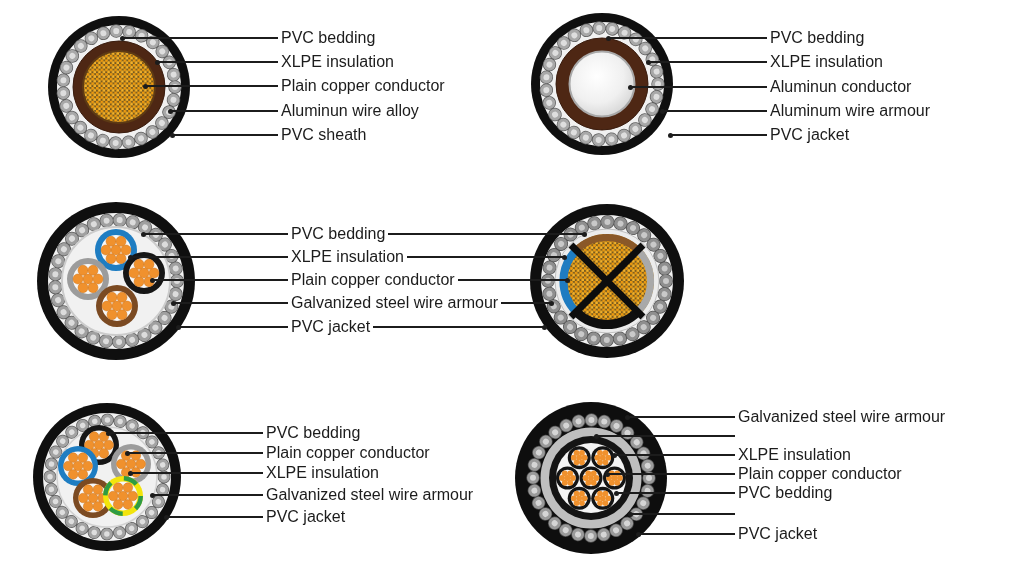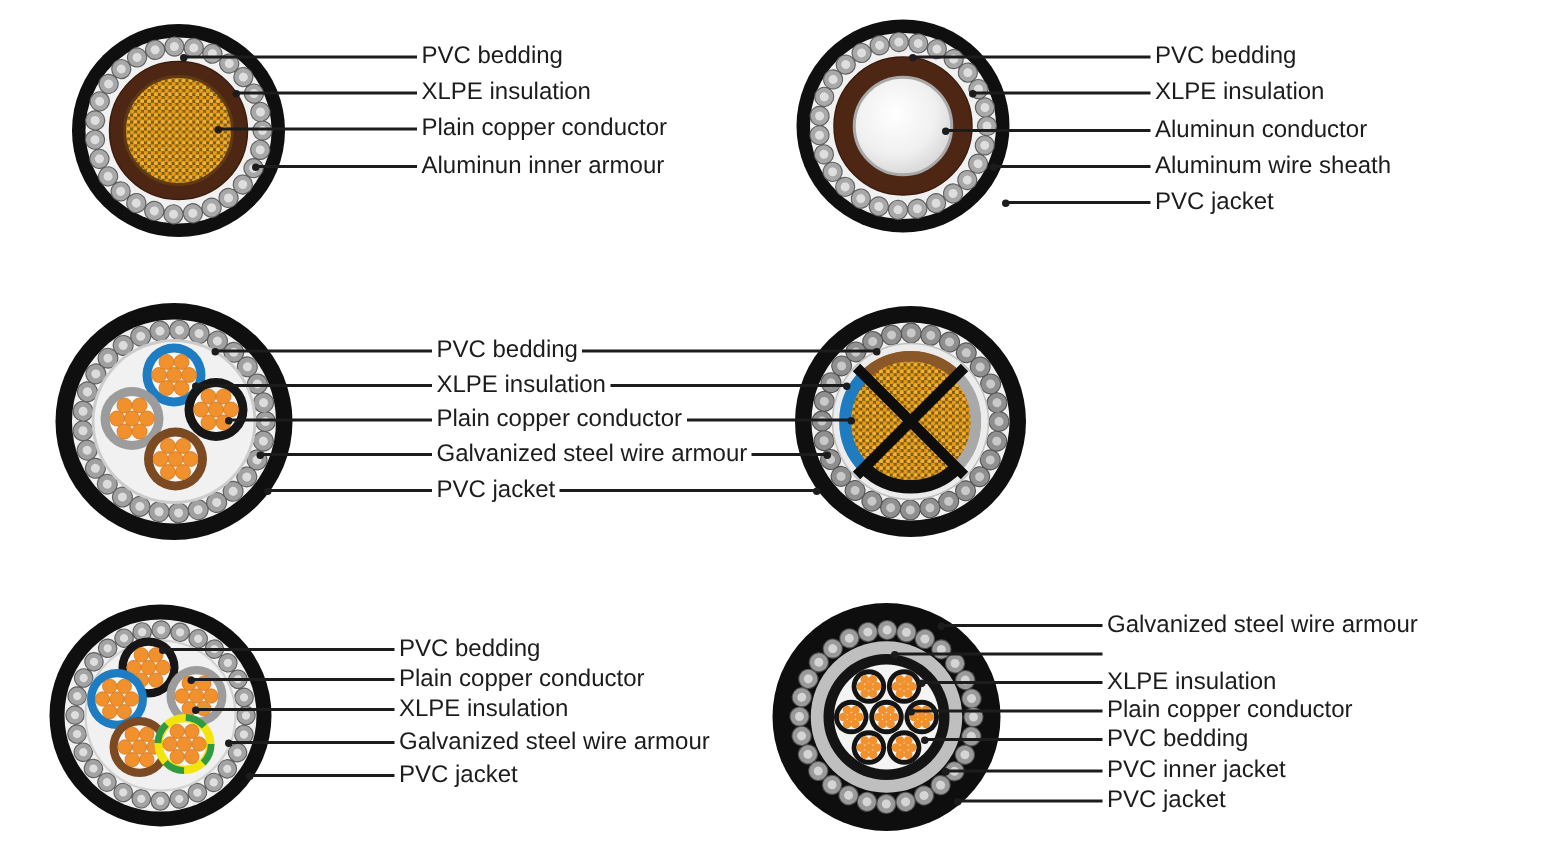--- a/index.html
+++ b/index.html
@@ -310,38 +310,42 @@
 <div class="row" style="left:157px;top:52px">
   <i class="ln dl" style="width:121px"></i>
   <span class="txt">XLPE insulation</span>
 </div>
 <div class="row" style="left:145px;top:76px">
   <i class="ln dl" style="width:133px"></i>
   <span class="txt">Plain copper conductor</span>
 </div>
 <div class="row" style="left:170px;top:101px">
   <i class="ln dl" style="width:108px"></i>
-  <span class="txt">Aluminun inner armour</span>
+  <span class="txt">Aluminun wire alloy</span>
+</div>
+<div class="row" style="left:172px;top:125px">
+  <i class="ln dl" style="width:106px"></i>
+  <span class="txt">PVC sheath</span>
 </div>
 
 <div class="row" style="left:608px;top:28px">
   <i class="ln dl" style="width:159px"></i>
   <span class="txt">PVC bedding</span>
 </div>
 <div class="row" style="left:648px;top:52px">
   <i class="ln dl" style="width:119px"></i>
   <span class="txt">XLPE insulation</span>
 </div>
 <div class="row" style="left:630px;top:77px">
   <i class="ln dl" style="width:137px"></i>
   <span class="txt">Aluminun conductor</span>
 </div>
 <div class="row" style="left:662px;top:101px">
   <i class="ln dl" style="width:105px"></i>
-  <span class="txt">Aluminum wire sheath</span>
+  <span class="txt">Aluminum wire armour</span>
 </div>
 <div class="row" style="left:670px;top:125px">
   <i class="ln dl" style="width:97px"></i>
   <span class="txt">PVC jacket</span>
 </div>
 
 <div class="row" style="left:143px;top:224px;width:442px">
   <i class="ln dl" style="width:145px"></i>
   <span class="txt">PVC bedding</span>
   <i class="ln grow dr"></i>
@@ -402,20 +406,19 @@
 <div class="row" style="left:607px;top:464px">
   <i class="ln dl" style="width:128px"></i>
   <span class="txt">Plain copper conductor</span>
 </div>
 <div class="row" style="left:616px;top:483px">
   <i class="ln dl" style="width:119px"></i>
   <span class="txt">PVC bedding</span>
 </div>
 <div class="row" style="left:630px;top:504px">
   <i class="ln dl" style="width:105px"></i>
-  <span class="txt">PVC inner jacket</span>
 </div>
 <div class="row" style="left:638px;top:524px">
   <i class="ln dl" style="width:97px"></i>
   <span class="txt">PVC jacket</span>
 </div>
 
 </div>
 
 </body></html>

